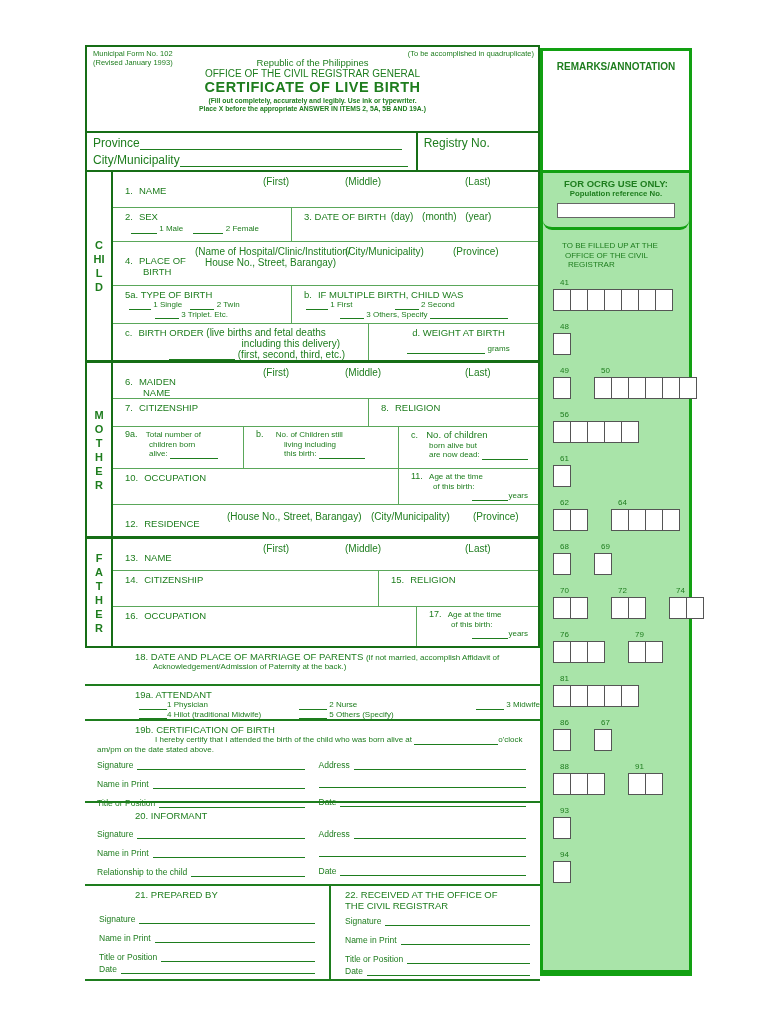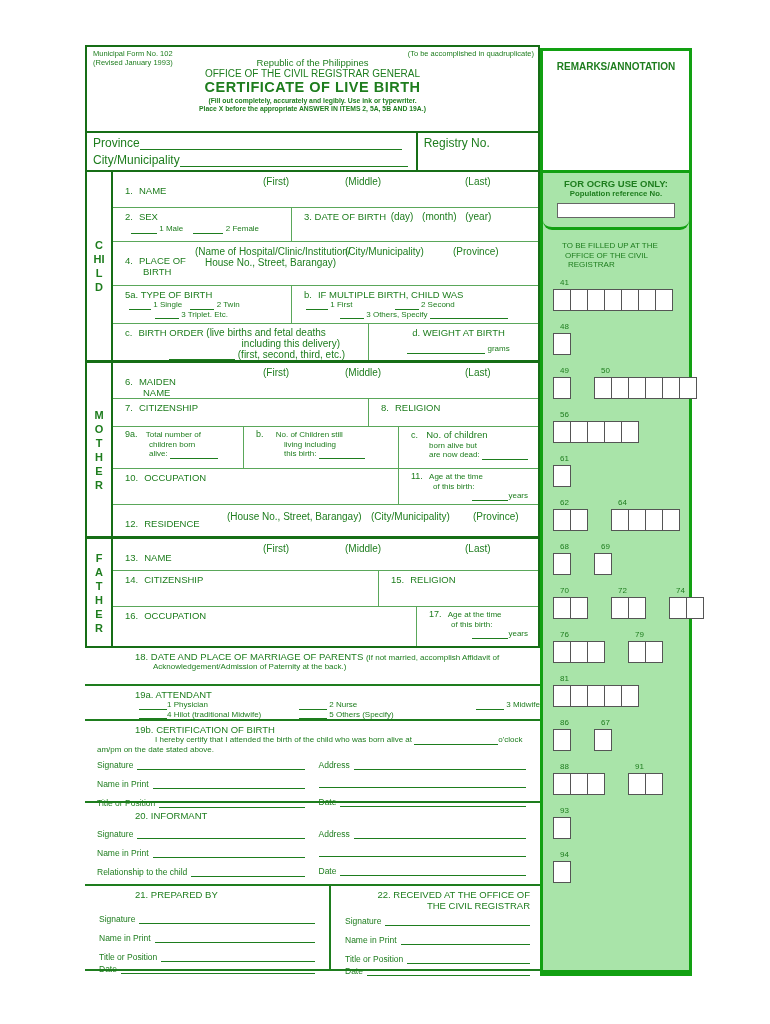--- a/index.html
+++ b/index.html
@@ -362,21 +362,21 @@
               <span class="fill" style="margin-left:0"></span>
             </div>
           <div class="sigrow">
               <span>Date</span>
               <span class="fill"></span>
             </div>
         </div>
       </div>
     </div>
 
-    <div class="brow prep-grid" style="height:85px;padding:0">
+    <div class="brow prep-grid" style="height:95px;padding:0">
       <div class="prep-left">
         <div>21. PREPARED BY</div>
         <div style="margin-top:14px;margin-left:-36px">
           <div class="sigrow">
               <span>Signature</span>
               <span class="fill"></span>
             </div>
           <div class="sigrow">
               <span>Name in Print</span>
               <span class="fill"></span>
@@ -385,21 +385,21 @@
               <span>Title or Position</span>
               <span class="fill"></span>
             </div>
           <div class="sigrow">
               <span>Date</span>
               <span class="fill"></span>
             </div>
         </div>
       </div>
       <div class="prep-right">
-        <div style="text-align:right">
+        <div style="text-align:left">
           <div>22. RECEIVED AT THE OFFICE OF</div>
           <div>THE CIVIL REGISTRAR</div>
         </div>
         <div style="margin-top:5px">
           <div class="sigrow">
               <span>Signature</span>
               <span class="fill"></span>
             </div>
           <div class="sigrow">
               <span>Name in Print</span>

